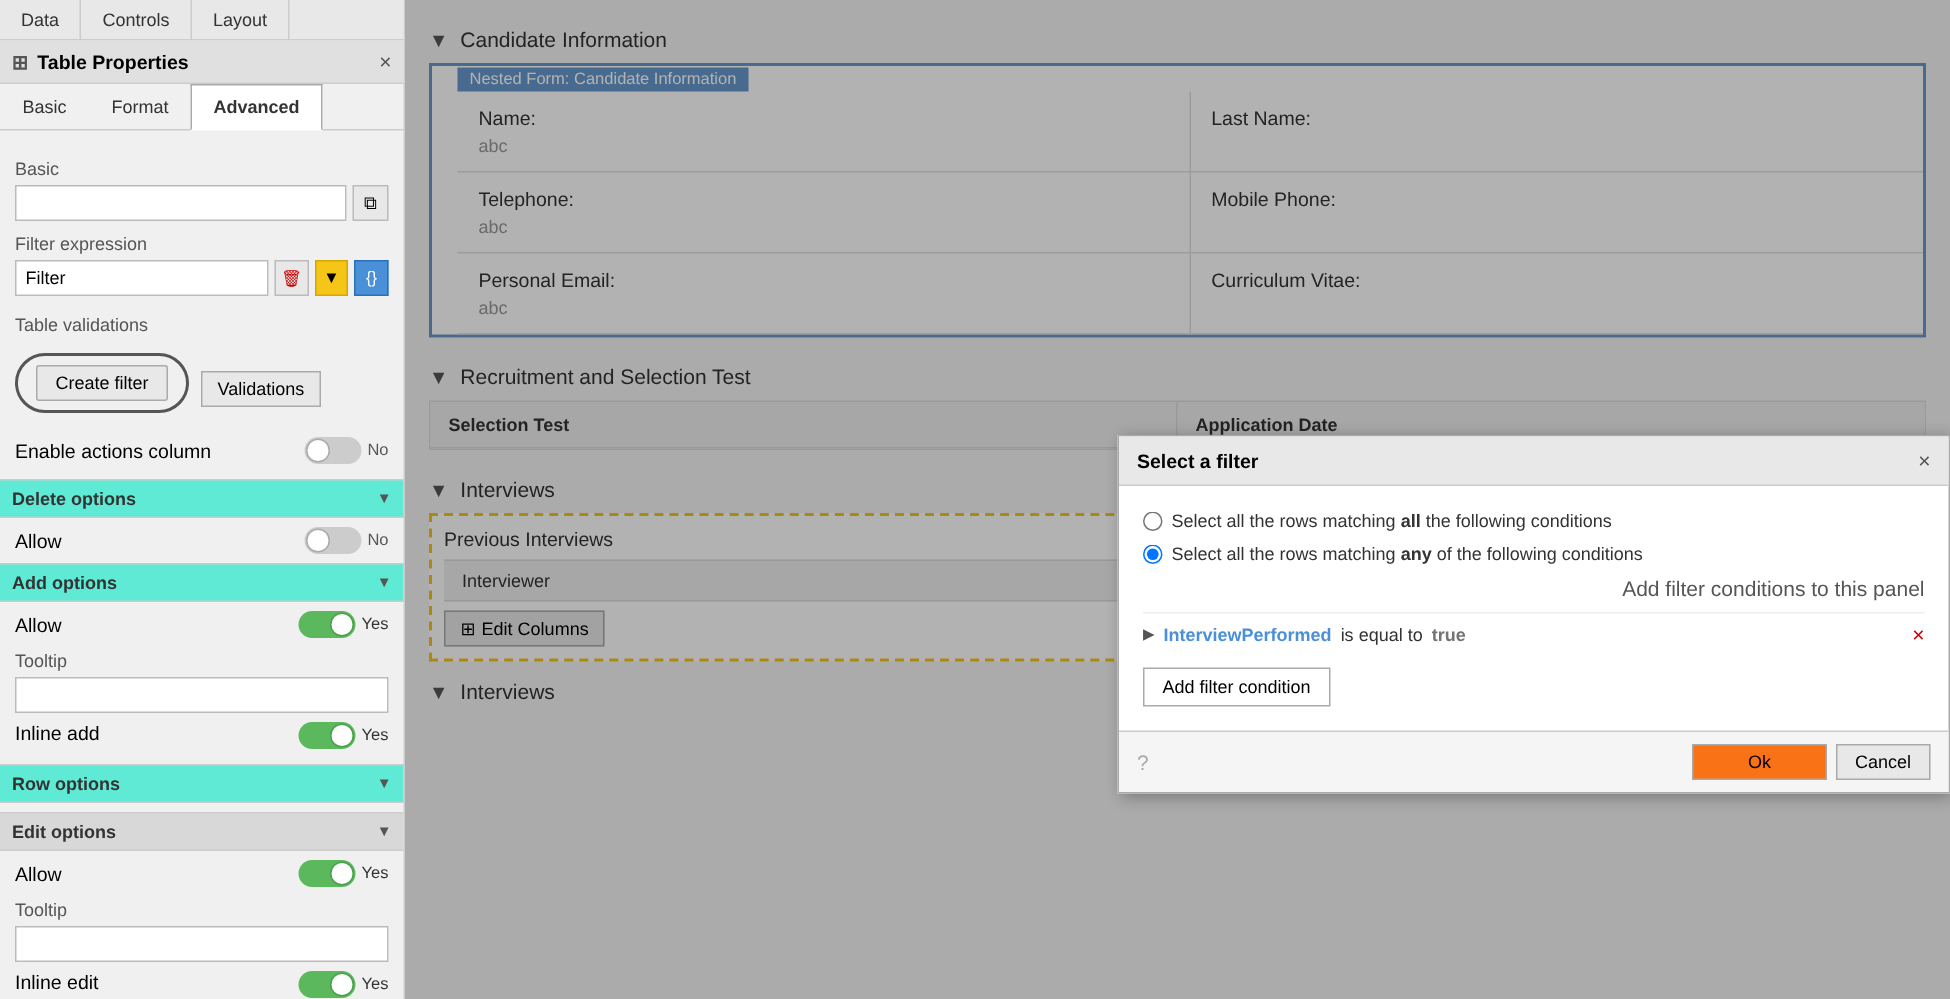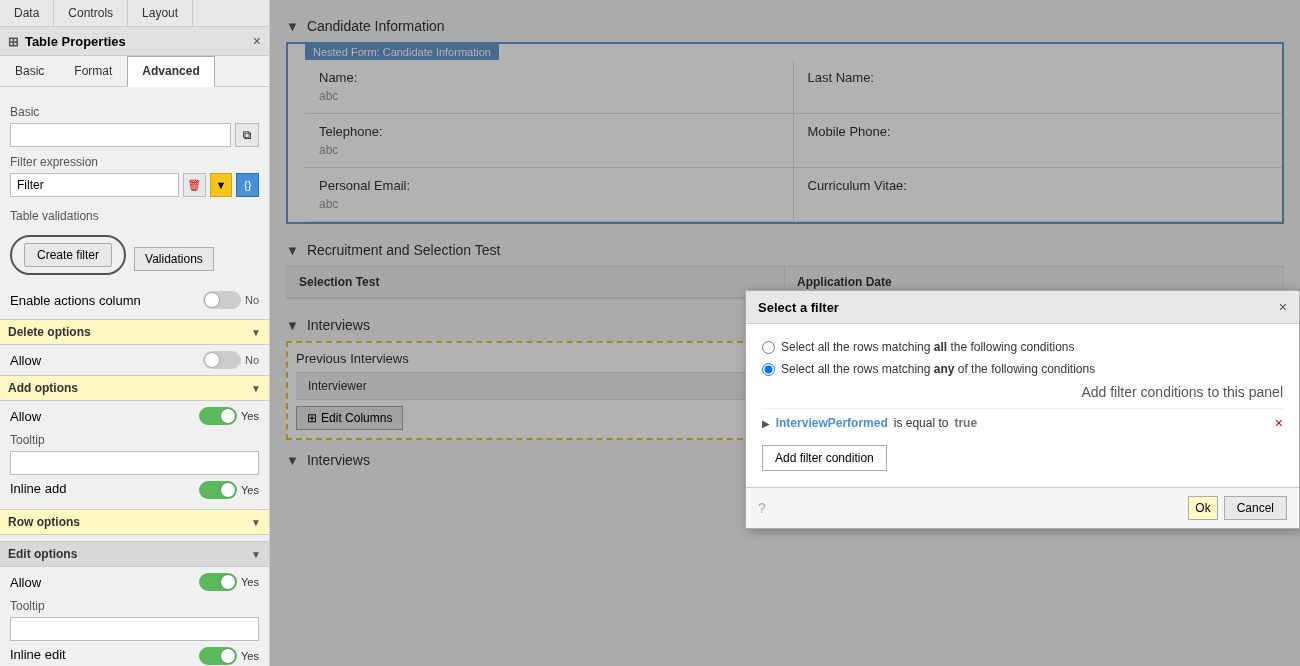--- a/index.html
+++ b/index.html
@@ -39,21 +39,21 @@
 
     .validations-row { display: flex; align-items: center; gap: 6px; margin-bottom: 8px; }
     .validations-btn { background: #e8e8e8; border: 1px solid #aaa; padding: 4px 10px; cursor: pointer; font-size: 12px; }
 
     .enable-actions-row { display: flex; align-items: center; justify-content: space-between; margin-bottom: 10px; }
     .toggle-no { display: flex; align-items: center; gap: 0; }
     .toggle-track { width: 38px; height: 18px; background: #ccc; border-radius: 9px; position: relative; cursor: pointer; }
     .toggle-knob { width: 16px; height: 16px; background: #fff; border-radius: 50%; position: absolute; top: 1px; left: 1px; border: 1px solid #aaa; }
     .toggle-label { font-size: 11px; color: #555; margin-left: 4px; }
 
-    .section-header { display: flex; align-items: center; justify-content: space-between; background: #fef9c3; padding: 5px 8px; margin: 0 -10px; margin-bottom: 6px; border-top: 1px solid #ccc; border-bottom: 1px solid #ccc; cursor: pointer; }
+    .section-header { display: flex; align-items: center; justify-content: space-between; background: #5eead4; padding: 5px 8px; margin: 0 -10px; margin-bottom: 6px; border-top: 1px solid #ccc; border-bottom: 1px solid #ccc; cursor: pointer; }
     .section-header-label { font-size: 12px; font-weight: bold; color: #333; }
     .section-arrow { font-size: 10px; color: #555; }
 
     .allow-row { display: flex; align-items: center; justify-content: space-between; margin-bottom: 6px; }
     .toggle-yes { display: flex; align-items: center; }
     .toggle-yes-track { width: 38px; height: 18px; background: #5cb85c; border-radius: 9px; position: relative; cursor: pointer; }
     .toggle-yes-knob { width: 16px; height: 16px; background: #fff; border-radius: 50%; position: absolute; top: 1px; right: 1px; border: 1px solid #4a9f4a; }
     .yes-label { font-size: 11px; color: #333; margin-left: 4px; }
 
     .tooltip-row { margin-bottom: 6px; }
@@ -108,21 +108,21 @@
     .filter-condition-row { display: flex; align-items: center; gap: 6px; padding: 6px 0; border-top: 1px solid #eee; }
     .expand-arrow { color: #555; cursor: pointer; font-size: 10px; }
     .condition-field { color: #4a90d9; font-weight: bold; cursor: pointer; font-size: 12px; }
     .condition-op { color: #333; font-size: 12px; }
     .condition-val { color: #737373; font-size: 12px; font-weight: bold; }
     .condition-delete { color: #c00; cursor: pointer; font-size: 14px; margin-left: auto; }
     .add-filter-condition-btn { background: #fff; border: 1px solid #aaa; padding: 5px 12px; font-size: 12px; cursor: pointer; margin-top: 8px; }
     .modal-footer { display: flex; align-items: center; justify-content: space-between; padding: 8px 12px; border-top: 1px solid #ccc; background: #f5f5f5; }
     .help-icon { color: #aaa; font-size: 14px; cursor: pointer; }
     .modal-footer-btns { display: flex; gap: 6px; }
-    .ok-btn { background: #fef9c3; border: 1px solid #aaa; padding: 4px 6px; cursor: pointer; font-size: 12px; text-align: center; }
+    .ok-btn { background: #f97316; border: 1px solid #aaa; padding: 4px 36px; cursor: pointer; font-size: 12px; text-align: center; }
     .cancel-btn { background: #e8e8e8; border: 1px solid #aaa; padding: 4px 12px; cursor: pointer; font-size: 12px; }
 
     
     ::-webkit-scrollbar { width: 6px; }
     ::-webkit-scrollbar-track { background: #f0f0f0; }
     ::-webkit-scrollbar-thumb { background: #bbb; border-radius: 3px; }
   </style>
 </head>
 <body>
 

